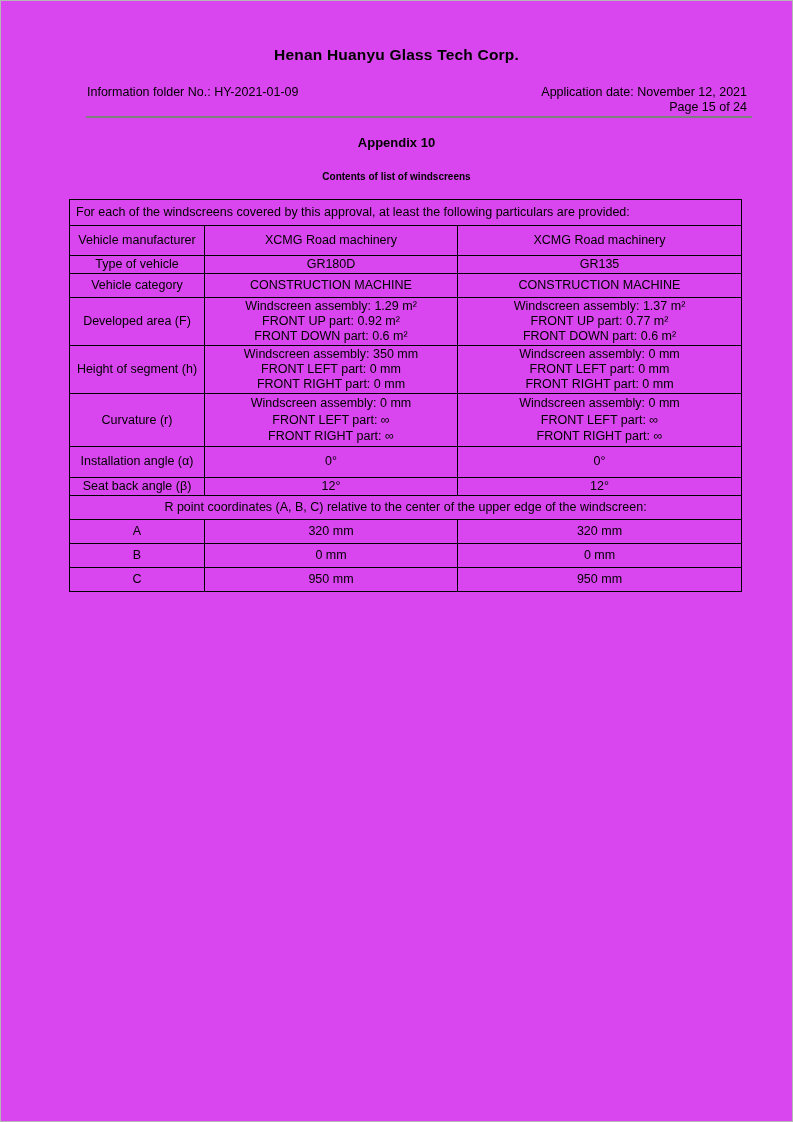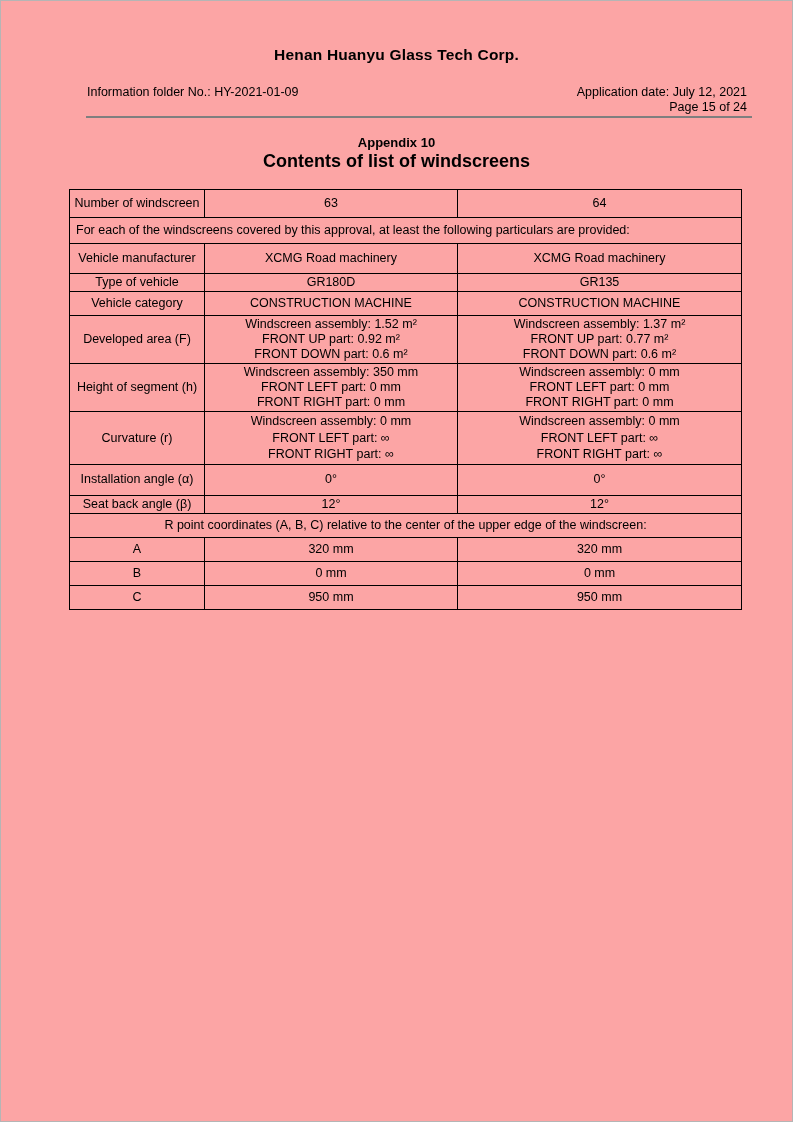--- a/index.html
+++ b/index.html
@@ -9,21 +9,21 @@
     height: 1122px;
     font-family: "Liberation Sans", "DejaVu Sans", sans-serif;
     color: #000000;
     position: relative;
     overflow: hidden;
   }
   .page {
     width: 793px;
     height: 1122px;
     border: 1px solid #b5b5b5;
-    background: #fca5a5;
+    background: #d946ef;
   }
   .company-title {
     padding-top: 45px;
     text-align: center;
     font-size: 15.5px;
     font-weight: bold;
     letter-spacing: 0.2px;
   }
   .header-info {
     margin: 21px 45px 0 86px;
@@ -45,23 +45,23 @@
     background: #7f7f7f;
     border: none;
   }
   .appendix-title {
     margin-top: 17px;
     text-align: center;
     font-size: 13px;
     font-weight: bold;
   }
   .doc-subtitle {
-    margin-top: 1px;
+    margin-top: 21px;
     text-align: center;
-    font-size: 18px;
+    font-size: 10px;
     font-weight: bold;
   }
   table.windscreen-table {
     margin: 17px 0 0 68px;
     width: 672px;
     border-collapse: collapse;
     table-layout: fixed;
     font-size: 12.5px;
   }
   .windscreen-table td {
@@ -88,62 +88,57 @@
 </style>
 </head>
 <body>
 
 <div class="page">
 
   <div class="company-title">Henan Huanyu Glass Tech Corp.</div>
 
   <div class="header-info">
     <span>Information folder No.: HY-2021-01-09</span>
-    <span>Application date: July 12, 2021</span>
+    <span>Application date: November 12, 2021</span>
   </div>
   <div class="page-number-line">Page 15 of 24</div>
 
   <div class="header-divider"></div>
 
   <div class="appendix-title">Appendix 10</div>
   <div class="doc-subtitle">Contents of list of windscreens</div>
 
   <table class="windscreen-table">
     <colgroup>
       <col style="width:135px">
       <col style="width:253px">
       <col style="width:284px">
     </colgroup>
     <tbody>
-      <tr class="h28">
-        <td>Number of windscreen</td>
-        <td>63</td>
-        <td>64</td>
-      </tr>
       <tr class="h26">
         <td class="note-cell" colspan="3">For each of the windscreens covered by this approval, at least the following particulars are provided:</td>
       </tr>
       <tr class="h30">
         <td>Vehicle manufacturer</td>
         <td>XCMG Road machinery</td>
         <td>XCMG Road machinery</td>
       </tr>
       <tr class="h25">
         <td>Type of vehicle</td>
         <td>GR180D</td>
         <td>GR135</td>
       </tr>
       <tr class="h24">
         <td>Vehicle category</td>
         <td>CONSTRUCTION MACHINE</td>
         <td>CONSTRUCTION MACHINE</td>
       </tr>
       <tr class="h46">
         <td>Developed area (F)</td>
-        <td>Windscreen assembly: 1.52 m²
+        <td>Windscreen assembly: 1.29 m²
 FRONT UP part: 0.92 m²
 FRONT DOWN part: 0.6 m²</td>
         <td>Windscreen assembly: 1.37 m²
 FRONT UP part: 0.77 m²
 FRONT DOWN part: 0.6 m²</td>
       </tr>
       <tr class="h46">
         <td>Height of segment (h)</td>
         <td>Windscreen assembly: 350 mm
 FRONT LEFT part: 0 mm

